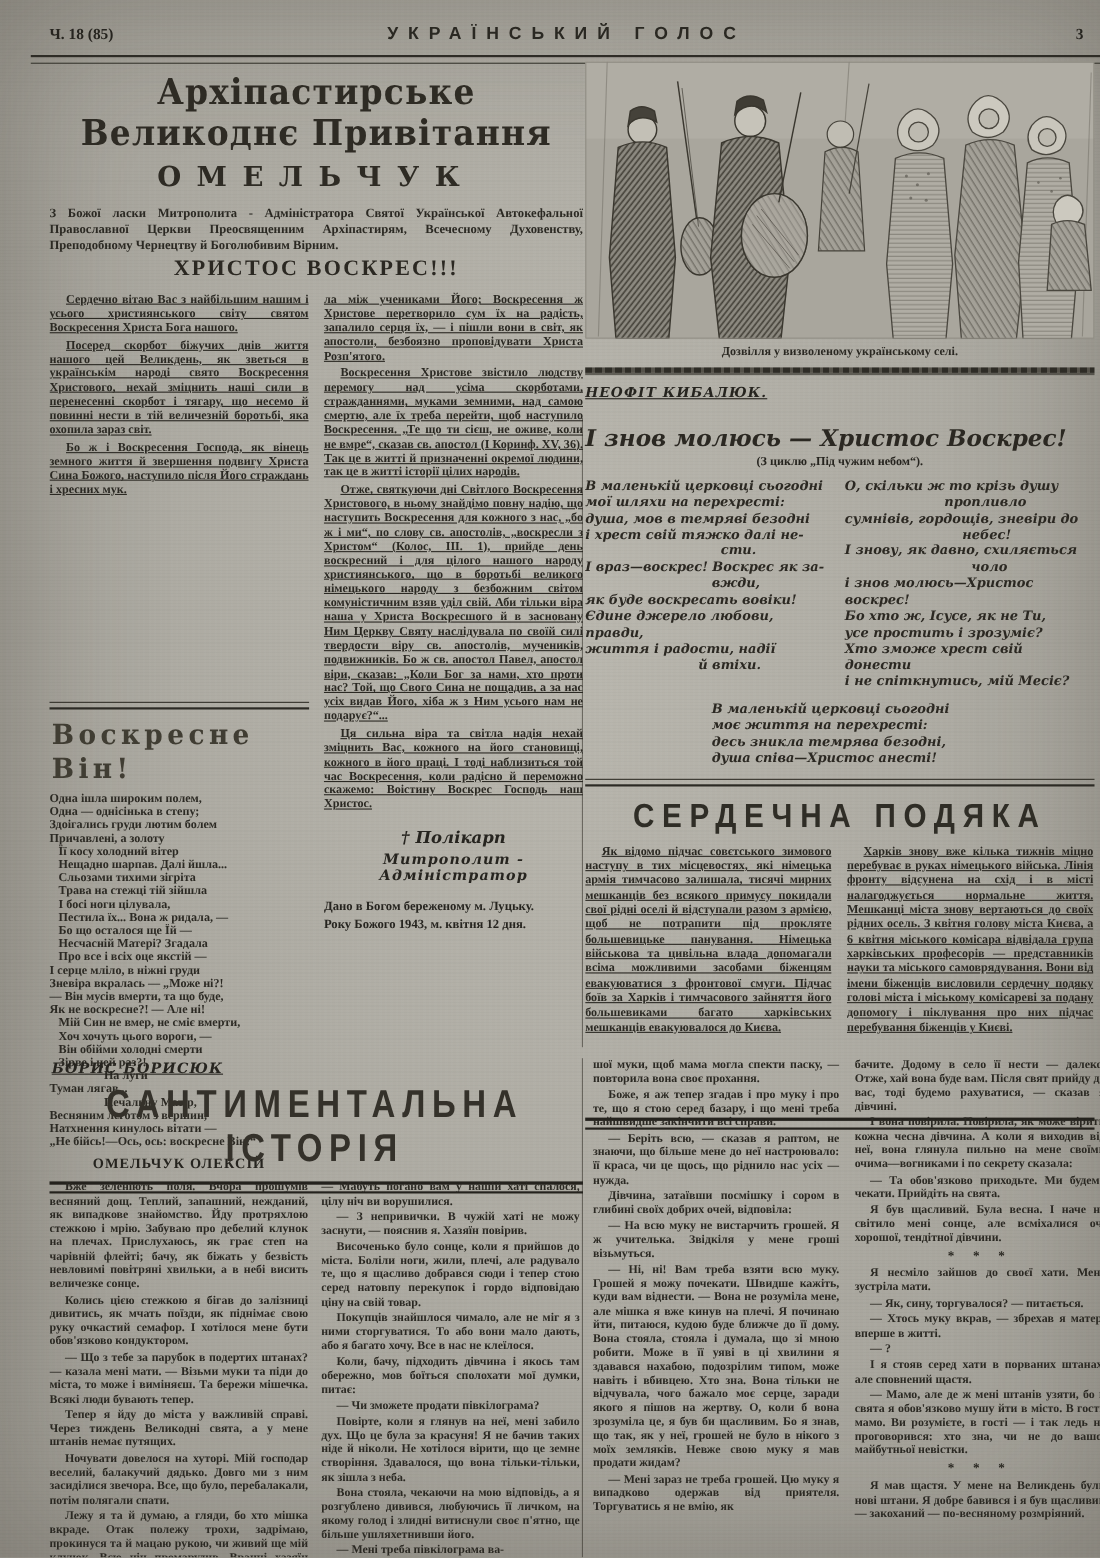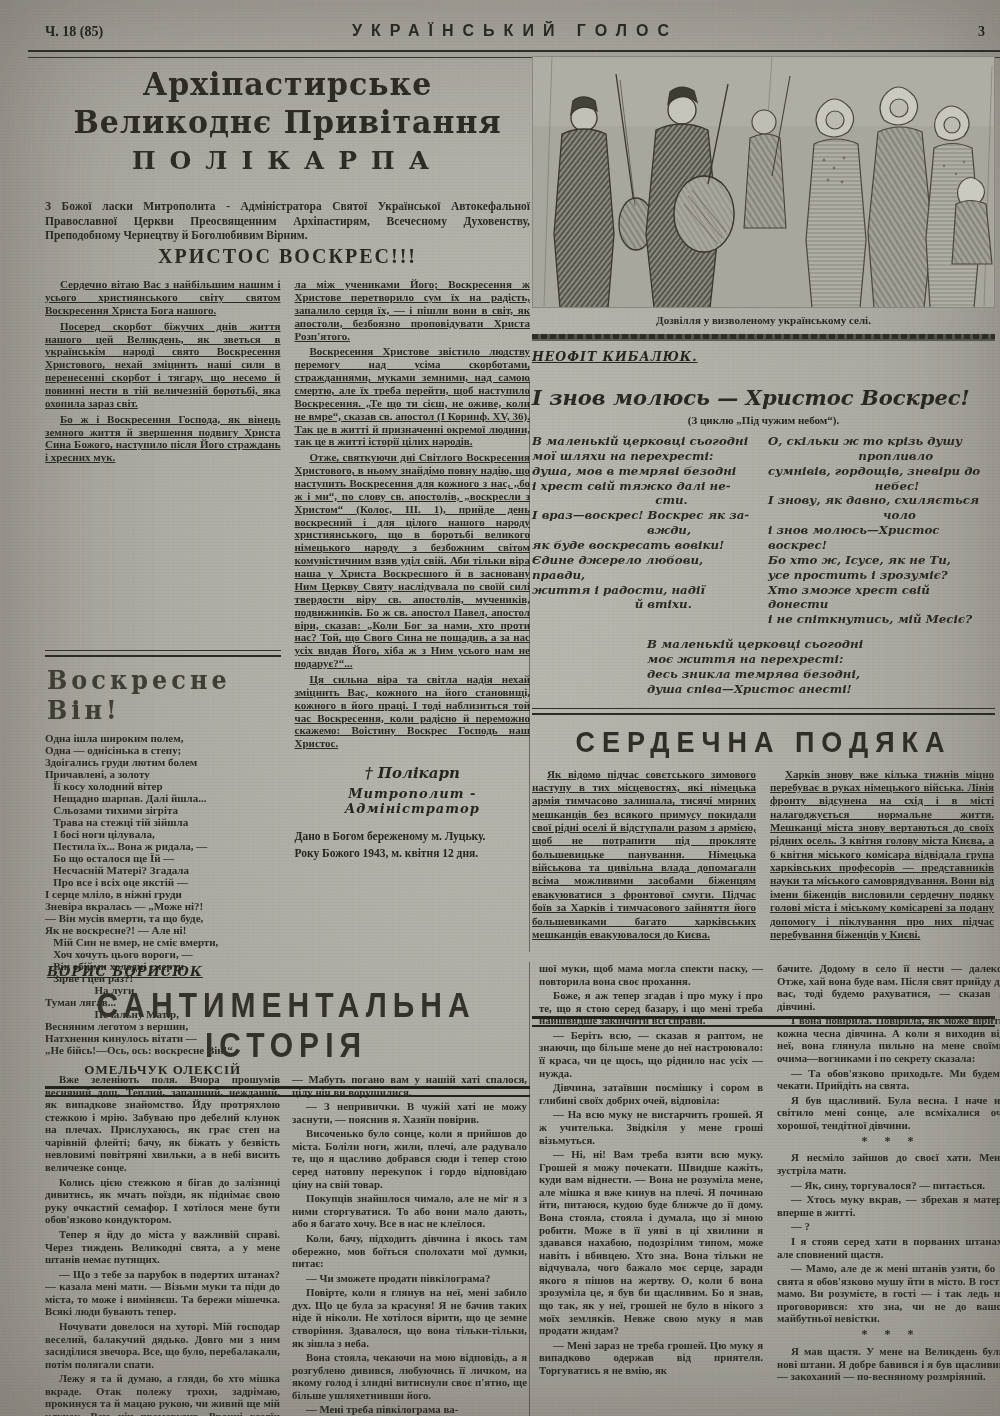--- a/index.html
+++ b/index.html
@@ -24,21 +24,21 @@
     border-top:2px solid #2e2c26;border-bottom:1px solid #3a3831;}
   
   .rule-dbl{height:4px;border-top:1px solid #33312a;border-bottom:2px solid #2c2a24;}
   .rule-heavy{height:6px;border-top:3px solid #24221d;border-bottom:2px solid #24221d;}
   .vrule{position:absolute;width:1px;background:rgba(45,42,35,.55);}
   
   .left-zone{position:absolute;top:60px;left:45px;width:485px;}
   .g-title1{font:700 30px "DejaVu Serif",serif;text-align:center;letter-spacing:1px;color:#2e2b24;
     transform:scaleY(1.08);margin-top:8px;}
   .g-title2{font:700 25px "DejaVu Serif",serif;text-align:center;letter-spacing:14px;color:#2e2b24;margin-top:8px;}
-  .g-lead{font:700 11.5px "Liberation Serif",serif;text-align:justify;line-height:1.28;margin-top:24px;color:#2b2923;}
+  .g-lead{font:700 11.5px "Liberation Serif",serif;text-align:justify;line-height:1.28;margin-top:12px;color:#2b2923;}
   .g-sub{font:700 20px "Liberation Serif",serif;text-align:center;letter-spacing:2px;margin-top:2px;color:#2b2822;}
   .g-cols{display:flex;gap:14px;margin-top:10px;}
   .g-col{width:236px;}
   .body-txt{font:700 11px/1.17 "Liberation Serif",serif;text-align:justify;color:#2b2923;text-decoration:underline;}
   .body-txt > div{text-indent:15px;margin:0 0 3px 0;}
   .nofirst > div:first-child{text-indent:0;}
   .g-col1-box{height:372px;overflow:hidden;}
   
   .vrs-title{font:700 24px "DejaVu Serif",serif;letter-spacing:4px;color:#403d33;margin:9px 0 8px 2px;
     transform:scaleY(1.05);}
@@ -91,21 +91,21 @@
     <div class="masthead">УКРАЇНСЬКИЙ ГОЛОС</div>
     <div class="pageno">3</div>
   </div>
   <div class="hdr-rule"></div>
 
   <div class="vrule" style="left:529px;top:380px;height:572px;"></div>
   <div class="vrule" style="left:529px;top:962px;height:454px;"></div>
 
   <div class="left-zone">
     <div class="g-title1">Архіпастирське Великоднє Привітання</div>
-    <div class="g-title2">ПОЛІКАРПА</div>
+    <div class="g-title2">ОМЕЛЬЧУК</div>
     <div class="g-lead">З Божої ласки Митрополита - Адміністратора Святої Української Автокефальної Православної Церкви Преосвященним Архіпастирям, Всечесному Духовенству, Преподобному Чернецтву й Боголюбивим Вірним.</div>
     <div class="g-sub">ХРИСТОС ВОСКРЕС!!!</div>
 
     <div class="g-cols">
 
       <div class="g-col">
         <div class="g-col1-box">
           <div class="body-txt">
               <div>Сердечно вітаю Вас з найбільшим нашим і усього християнського світу святом Воскресення Христа Бога нашого.</div>
               <div>Посеред скорбот біжучих днів життя нашого цей Великдень, як зветься в українськім народі свято Воскресення Христового, нехай зміцнить наші сили в перенесенні скорбот і тягару, що несемо й повинні нести в тій величезній боротьбі, яка охопила зараз світ.</div>
@@ -302,22 +302,22 @@
 
   <div class="story-zone">
     <div class="story-lefthalf">
       <div class="story-author">БОРИС БОРИСЮК</div>
       <div class="story-title">САНТИМЕНТАЛЬНА ІСТОРІЯ</div>
       <div class="story-cols2">
         <div class="story-col">
           <div class="story-txt">
               <div>Вже зеленіють поля. Вчора прошумів весняний дощ. Теплий, запашний, нежданий, як випадкове знайомство. Йду протряхлою стежкою і мрію. Забуваю про дебелий клунок на плечах. Прислухаюсь, як грає степ на чарівній флейті; бачу, як біжать у безвість невловимі повітряні хвильки, а в небі висить величезке сонце.</div>
               <div>Колись цією стежкою я бігав до залізниці дивитись, як мчать поїзди, як піднімає свою руку очкастий семафор. І хотілося мене бути обов'язково кондуктором.</div>
+              <div>— Що з тебе за парубок в подертих штанах? — казала мені мати. — Візьми муки та піди до міста, то може і виміняєш. Та бережи мішечка. Всякі люди бувають тепер.</div>
               <div>Тепер я йду до міста у важливій справі. Через тиждень Великодні свята, а у мене штанів немає путящих.</div>
-              <div>— Що з тебе за парубок в подертих штанах? — казала мені мати. — Візьми муки та піди до міста, то може і виміняєш. Та бережи мішечка. Всякі люди бувають тепер.</div>
               <div>Ночувати довелося на хуторі. Мій господар веселий, балакучий дядько. Довго ми з ним засиділися звечора. Все, що було, перебалакали, потім полягали спати.</div>
               <div>Лежу я та й думаю, а гляди, бо хто мішка вкраде. Отак полежу трохи, задрімаю, прокинуся та й мацаю рукою, чи живий ще мій клунок. Всю ніч промарудив. Вранці хазяїн питається:</div>
             </div>
         </div>
         <div class="story-col">
           <div class="story-txt nofirst">
               <div>— Мабуть погано вам у нашій хаті спалося, цілу ніч ви ворушилися.</div>
               <div>— З непривички. В чужій хаті не можу заснути, — пояснив я. Хазяїн повірив.</div>
               <div>Височенько було сонце, коли я прийшов до міста. Боліли ноги, жили, плечі, але радувало те, що я щасливо добрався сюди і тепер стою серед натовпу перекупок і гордо відповідаю ціну на свій товар.</div>
               <div>Покупців знайшлося чимало, але не міг я з ними сторгуватися. То або вони мало дають, або я багато хочу. Все в нас не клеїлося.</div>

